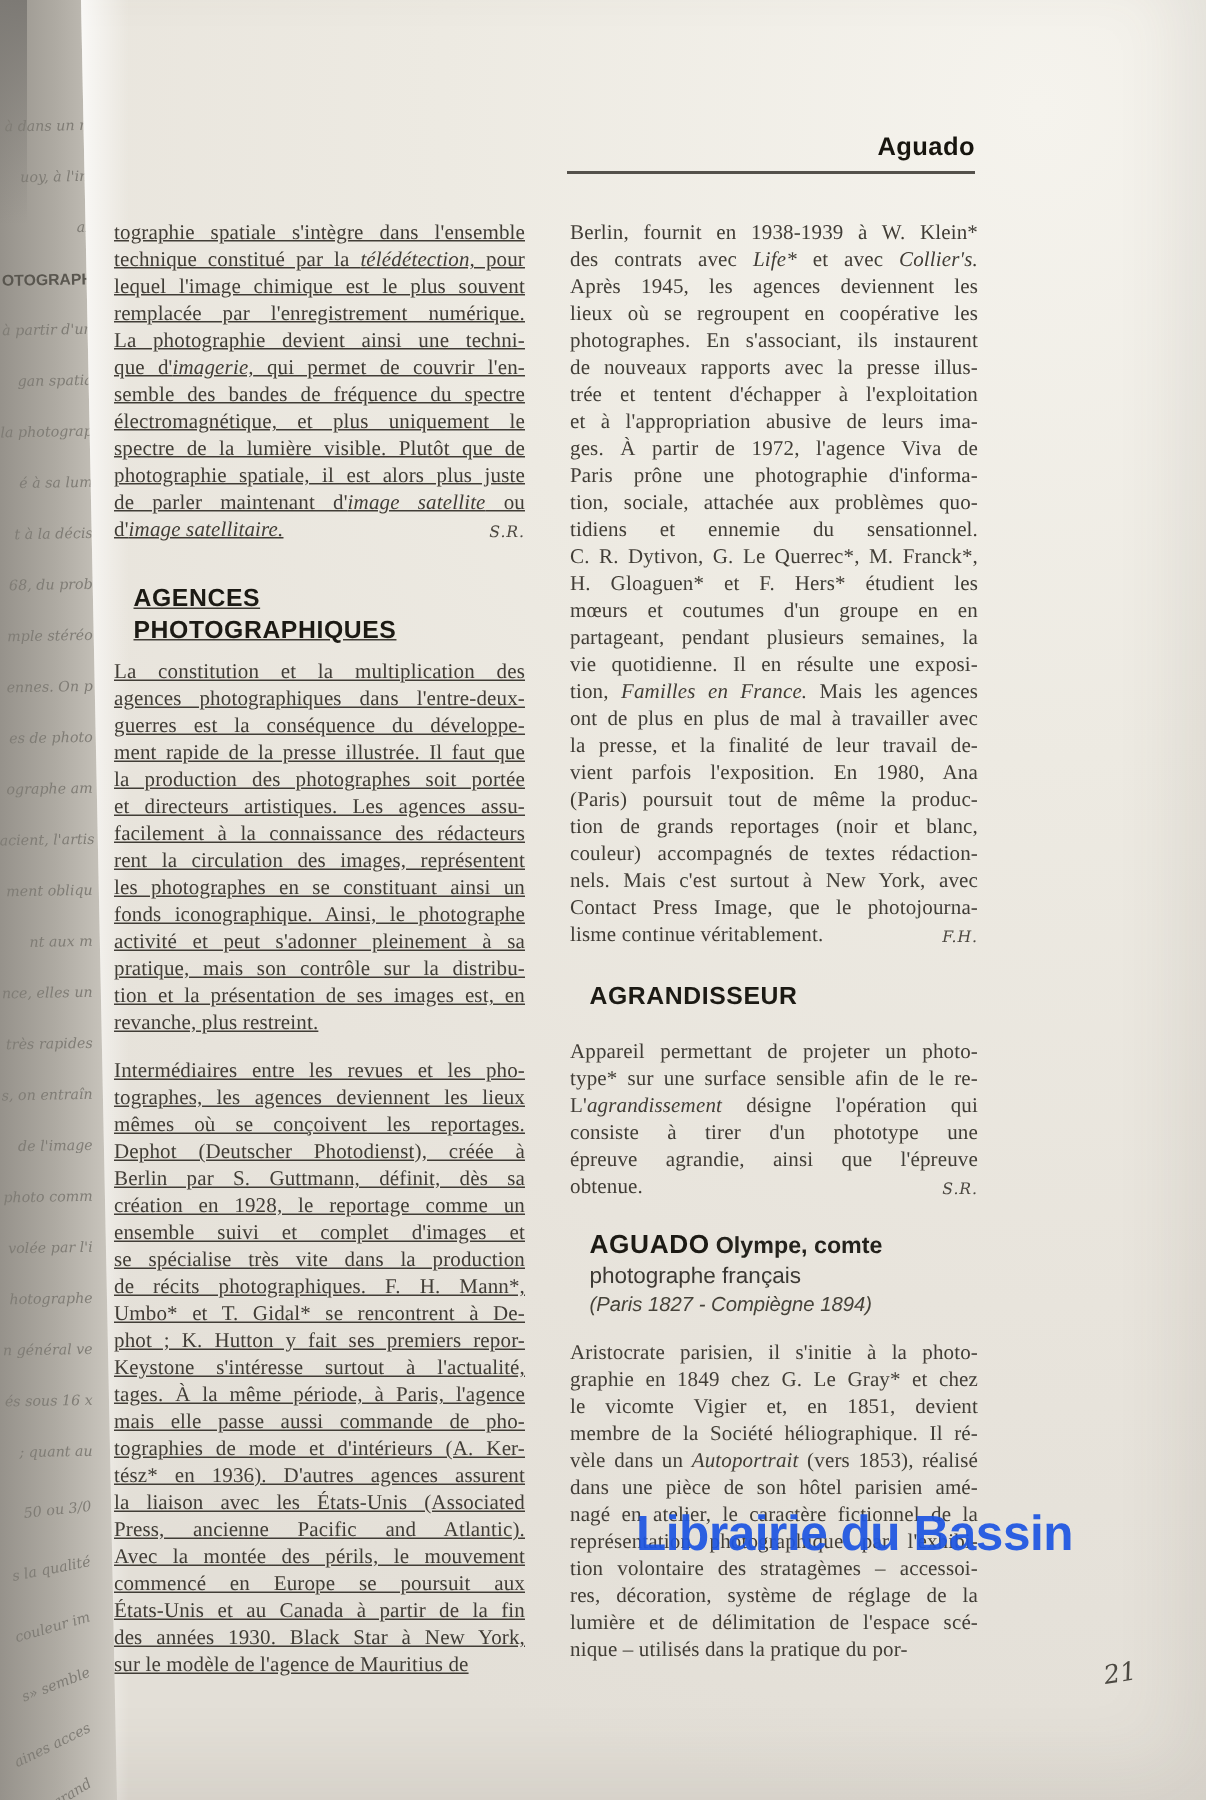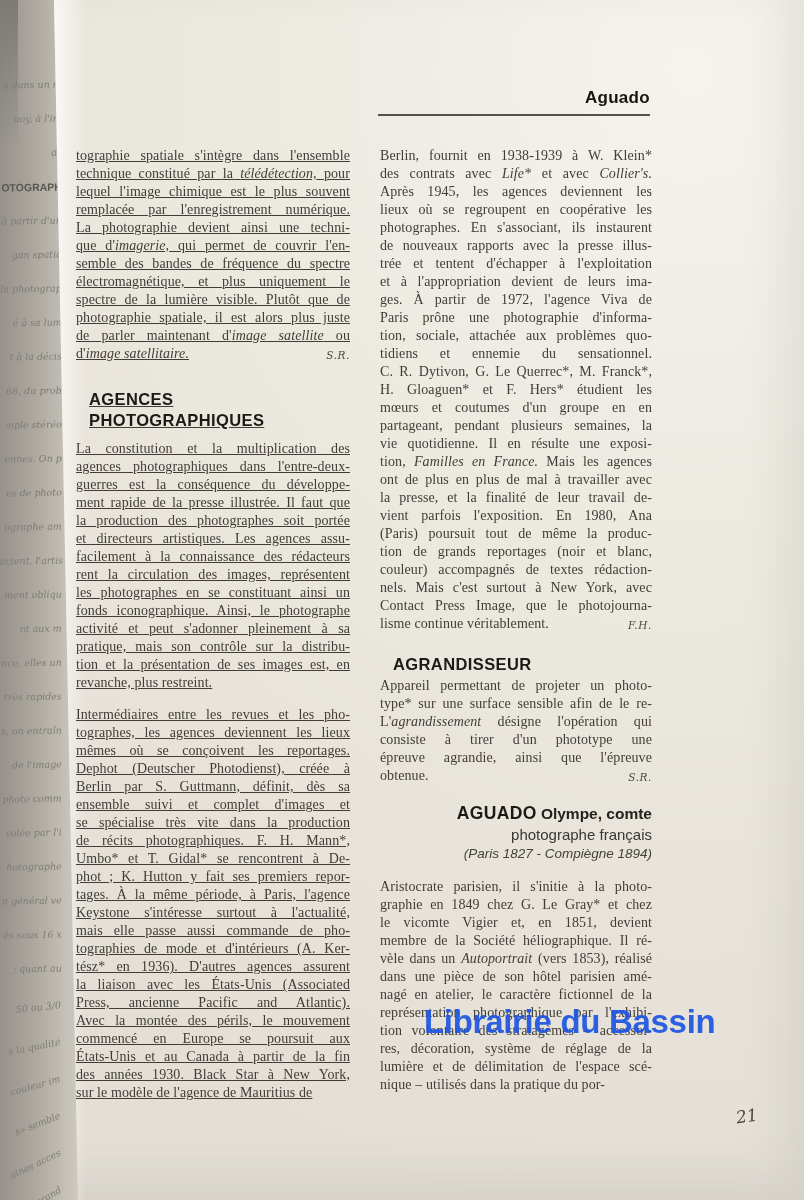--- a/index.html
+++ b/index.html
@@ -35,28 +35,28 @@
 
   .para{font:14px/18px "Liberation Serif",serif;letter-spacing:.1px;}
   .para .line{height:18px;overflow:hidden;text-align:justify;text-align-last:justify;}
   .para .line.last{text-align-last:left;}
   .sig{float:right;font:italic 10.5px "DejaVu Serif",serif;color:#4c4841;
        letter-spacing:.6px;padding-top:4px;}
 
   .h-entry{margin:26px 0 9px 13px;font:bold 16.5px/21px "Liberation Sans",sans-serif;
     color:#1c1a14;letter-spacing:.4px;}
   .h-entry .hline{display:block;height:21px;}
-  .h-single{margin:21px 0 2px 13px;height:21px;}
+  .h-single{margin:21px 0 18px 13px;height:21px;}
 
   .p-follow{margin-top:14px;}
-  .entry-head{margin:18px 0 15px 13px;text-align:right;}
+  .entry-head{margin:18px 0 15px 13px;}
   .entry-line1{height:22px;line-height:22px;white-space:nowrap;}
   .entry-name{font:bold 17.5px "Liberation Sans",sans-serif;color:#1c1a14;letter-spacing:.4px;}
   .entry-title{font:bold 15.5px "Liberation Sans",sans-serif;color:#24221c;}
-  .entry-sub{height:19px;font:15px/19px "Liberation Sans",sans-serif;color:#3b3833;margin-left:20px;}
+  .entry-sub{height:19px;font:15px/19px "Liberation Sans",sans-serif;color:#3b3833;}
   .entry-dates{height:19px;font:italic 13.5px/19px "Liberation Sans",sans-serif;color:#454239;}
 
   .watermark{position:absolute;left:424px;top:1001px;z-index:3;
     font:400 33px/42px "Liberation Sans",sans-serif;letter-spacing:-.3px;opacity:.93;}
   .page-num{position:absolute;left:736px;top:1106px;z-index:2;
     font:italic 17px "DejaVu Serif",serif;color:#4c4942;transform:rotate(-9deg);}
 </style>
 </head>
 <body>
 
@@ -140,27 +140,28 @@
           <div class="line">tion et la présentation de ses images est, en</div>
           <div class="line last">revanche, plus restreint.</div>
         </div>
 
       <div class="para p-follow">
           <div class="line">Intermédiaires entre les revues et les pho-</div>
           <div class="line">tographes, les agences deviennent les lieux</div>
           <div class="line">mêmes où se conçoivent les reportages.</div>
           <div class="line">Dephot (Deutscher Photodienst), créée à</div>
           <div class="line">Berlin par S. Guttmann, définit, dès sa</div>
+          <div class="line">création en 1928, le reportage comme un</div>
           <div class="line">ensemble suivi et complet d'images et</div>
           <div class="line">se spécialise très vite dans la production</div>
           <div class="line">de récits photographiques. F. H. Mann*,</div>
           <div class="line">Umbo* et T. Gidal* se rencontrent à De-</div>
           <div class="line">phot ; K. Hutton y fait ses premiers repor-</div>
+          <div class="line">Keystone s'intéresse surtout à l'actualité,</div>
           <div class="line">tages. À la même période, à Paris, l'agence</div>
-          <div class="line">Keystone s'intéresse surtout à l'actualité,</div>
           <div class="line">mais elle passe aussi commande de pho-</div>
           <div class="line">tographies de mode et d'intérieurs (A. Ker-</div>
           <div class="line">tész* en 1936). D'autres agences assurent</div>
           <div class="line">la liaison avec les États-Unis (Associated</div>
           <div class="line">Press, ancienne Pacific and Atlantic).</div>
           <div class="line">Avec la montée des périls, le mouvement</div>
           <div class="line">commencé en Europe se poursuit aux</div>
           <div class="line">États-Unis et au Canada à partir de la fin</div>
           <div class="line">des années 1930. Black Star à New York,</div>
           <div class="line last">sur le modèle de l'agence de Mauritius de</div>
@@ -169,21 +170,21 @@
 
     <section class="col col-right">
       <div class="para">
           <div class="line">Berlin, fournit en 1938-1939 à W. Klein*</div>
           <div class="line">des contrats avec <i>Life*</i> et avec <i>Collier's.</i></div>
           <div class="line">Après 1945, les agences deviennent les</div>
           <div class="line">lieux où se regroupent en coopérative les</div>
           <div class="line">photographes. En s'associant, ils instaurent</div>
           <div class="line">de nouveaux rapports avec la presse illus-</div>
           <div class="line">trée et tentent d'échapper à l'exploitation</div>
-          <div class="line">et à l'appropriation devient de leurs ima-</div>
+          <div class="line">et à l'appropriation abusive de leurs ima-</div>
           <div class="line">ges. À partir de 1972, l'agence Viva de</div>
           <div class="line">Paris prône une photographie d'informa-</div>
           <div class="line">tion, sociale, attachée aux problèmes quo-</div>
           <div class="line">tidiens et ennemie du sensationnel.</div>
           <div class="line">C. R. Dytivon, G. Le Querrec*, M. Franck*,</div>
           <div class="line">H. Gloaguen* et F. Hers* étudient les</div>
           <div class="line">mœurs et coutumes d'un groupe en en</div>
           <div class="line">partageant, pendant plusieurs semaines, la</div>
           <div class="line">vie quotidienne. Il en résulte une exposi-</div>
           <div class="line">tion, <i>Familles en France.</i> Mais les agences</div>

